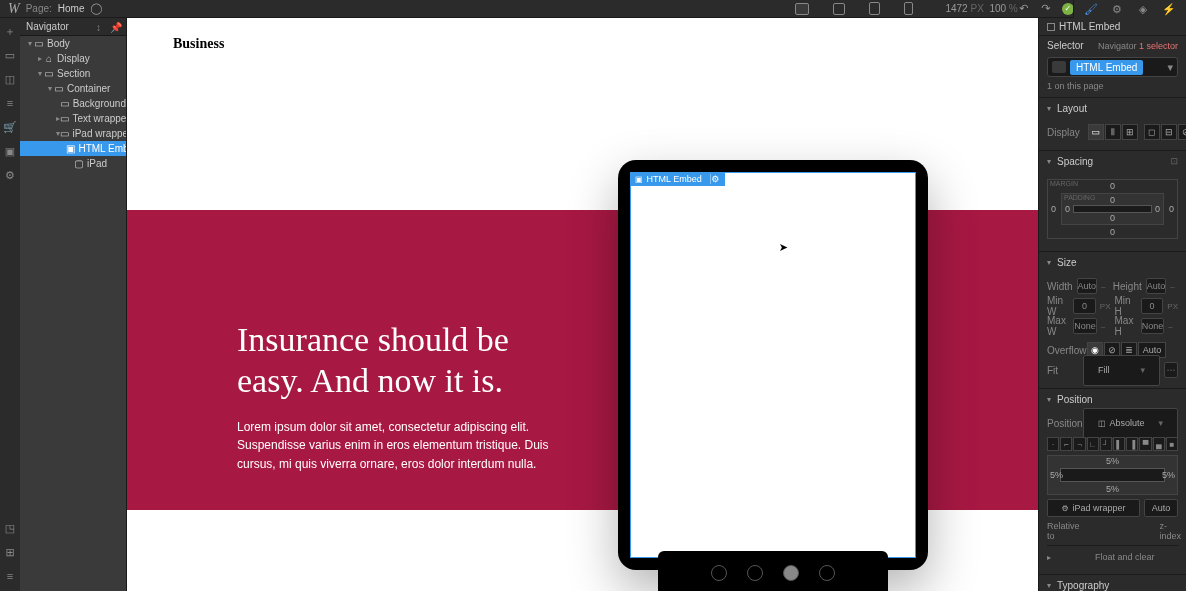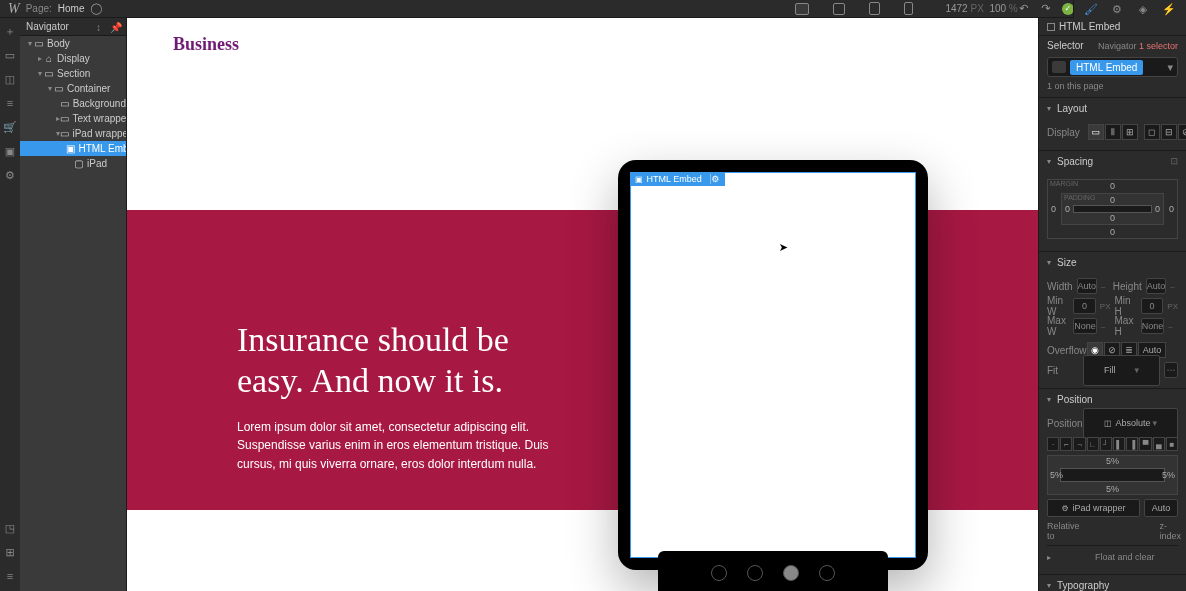--- a/index.html
+++ b/index.html
@@ -38,21 +38,21 @@
 .nav-header .nhi { width: 10px; height: 10px; margin-left: 4px; color: #888; cursor: pointer; }
 .nav-tree { display: flex; flex-direction: column; }
 .nav-item { height: 15px; display: flex; align-items: center; color: #ccc; font-size: 10px; cursor: pointer; white-space: nowrap; overflow: hidden; }
 .nav-item.selected { background: #3898ec; color: #fff; }
 .nav-tw { width: 8px; display: flex; justify-content: center; color: #888; font-size: 8px; }
 .nav-item .ni-icon { width: 10px; height: 10px; margin-right: 3px; display: inline-flex; align-items: center; justify-content: center; }
 
 
 .canvas { position: absolute; left: 127px; top: 18px; right: 148px; bottom: 0; background: #fff; overflow: hidden; }
 .site-nav { height: 52px; display: flex; align-items: center; padding: 0 46px; }
-.brand { font-family: Georgia, serif; font-weight: bold; font-size: 18px; color: #701a75; }
+.brand { font-family: Georgia, serif; font-weight: bold; font-size: 14px; color: #000000; }
 .site-links { margin-left: auto; display: flex; gap: 26px; font-size: 12px; color: #333; }
 .hero { position: relative; height: 520px; }
 .redbg { position: absolute; top: 140px; left: 0; right: 0; height: 300px; background: #a71843; }
 .hero-text { position: absolute; left: 110px; top: 250px; width: 340px; color: #fff; }
 .hero-text h1 { font-family: Georgia, serif; font-weight: normal; font-size: 34px; line-height: 1.2; margin-bottom: 16px; }
 .hero-text p { font-size: 12px; line-height: 1.55; }
 .ipad { position: absolute; right: 110px; top: 90px; width: 310px; height: 410px; background: #000; border-radius: 18px; padding: 12px; box-shadow: 0 20px 50px rgba(0,0,0,0.3); }
 .ipad-screen { width: 100%; height: 100%; background: #fff; border-radius: 4px; position: relative; }
 .embed-tag { position: absolute; top: -1px; left: -1px; height: 14px; background: #3898ec; color: #fff; font-size: 9px; display: flex; align-items: center; padding: 0 5px; gap: 4px; }
 .embed-tag .gear { width: 10px; height: 10px; background: #3898ec; border-left: 1px solid rgba(255,255,255,0.4); margin-left: 4px; display: flex; align-items: center; justify-content: center; }
@@ -88,21 +88,21 @@
 .spacing-box { position: relative; height: 60px; margin: 4px 0; }
 .margin-box { position: absolute; inset: 0; border: 1px solid #444; background: #2b2b2b; }
 .padding-box { position: absolute; inset: 14px; border: 1px solid #444; background: #333; }
 .inner-box { position: absolute; inset: 26px; border: 1px solid #555; background: #1a1a1a; }
 .sp-lbl { position: absolute; font-size: 7px; color: #666; }
 .sp-v { position: absolute; font-size: 9px; color: #aaa; }
 .sizerow { display: flex; align-items: center; height: 20px; font-size: 10px; gap: 4px; }
 .sizerow .lbl { width: 32px; color: #888; }
 .sizerow .inp { width: 32px; height: 16px; background: #1a1a1a; border: 1px solid #444; color: #888; font-size: 9px; text-align: center; line-height: 14px; border-radius: 2px; }
 .sizerow .unit { width: 14px; color: #666; font-size: 8px; }
-.sel { background: #1a1a1a; border: 1px solid #444; height: 31px; border-radius: 2px; display: flex; align-items: center; padding: 0 20px; color: #aaa; font-size: 9px; flex: 1; }
+.sel { background: #1a1a1a; border: 1px solid #444; height: 31px; border-radius: 2px; display: flex; align-items: center; padding: 0 14px; color: #aaa; font-size: 9px; flex: 1; }
 .sel .dd { margin-left: auto; color: #666; }
 .pos-grid { display: flex; gap: 1px; margin: 4px 0; }
 .pos-grid .pb { flex: 1; height: 14px; background: #1a1a1a; border: 1px solid #444; cursor: pointer; display:flex;align-items:center;justify-content:center;font-size:8px;color:#888; }
 .pos-box { position: relative; height: 40px; border: 1px solid #444; margin: 4px 0; background: #333; }
 .pos-box .pv { position: absolute; font-size: 9px; color: #aaa; }
 .pos-inner { position: absolute; inset: 12px; border: 1px solid #555; background: #1a1a1a; }
 .relrow { display: flex; gap: 4px; margin-top: 4px; }
 .relbtn { flex: 1; height: 18px; background: #1a1a1a; border: 1px solid #444; border-radius: 2px; font-size: 9px; color: #aaa; display: flex; align-items: center; justify-content: center; gap: 4px; cursor: pointer; }
 .subrow { display: flex; align-items: center; font-size: 9px; color: #888; padding: 4px 0; gap: 40px; }
 .subrow .spacer { flex: 1; }

